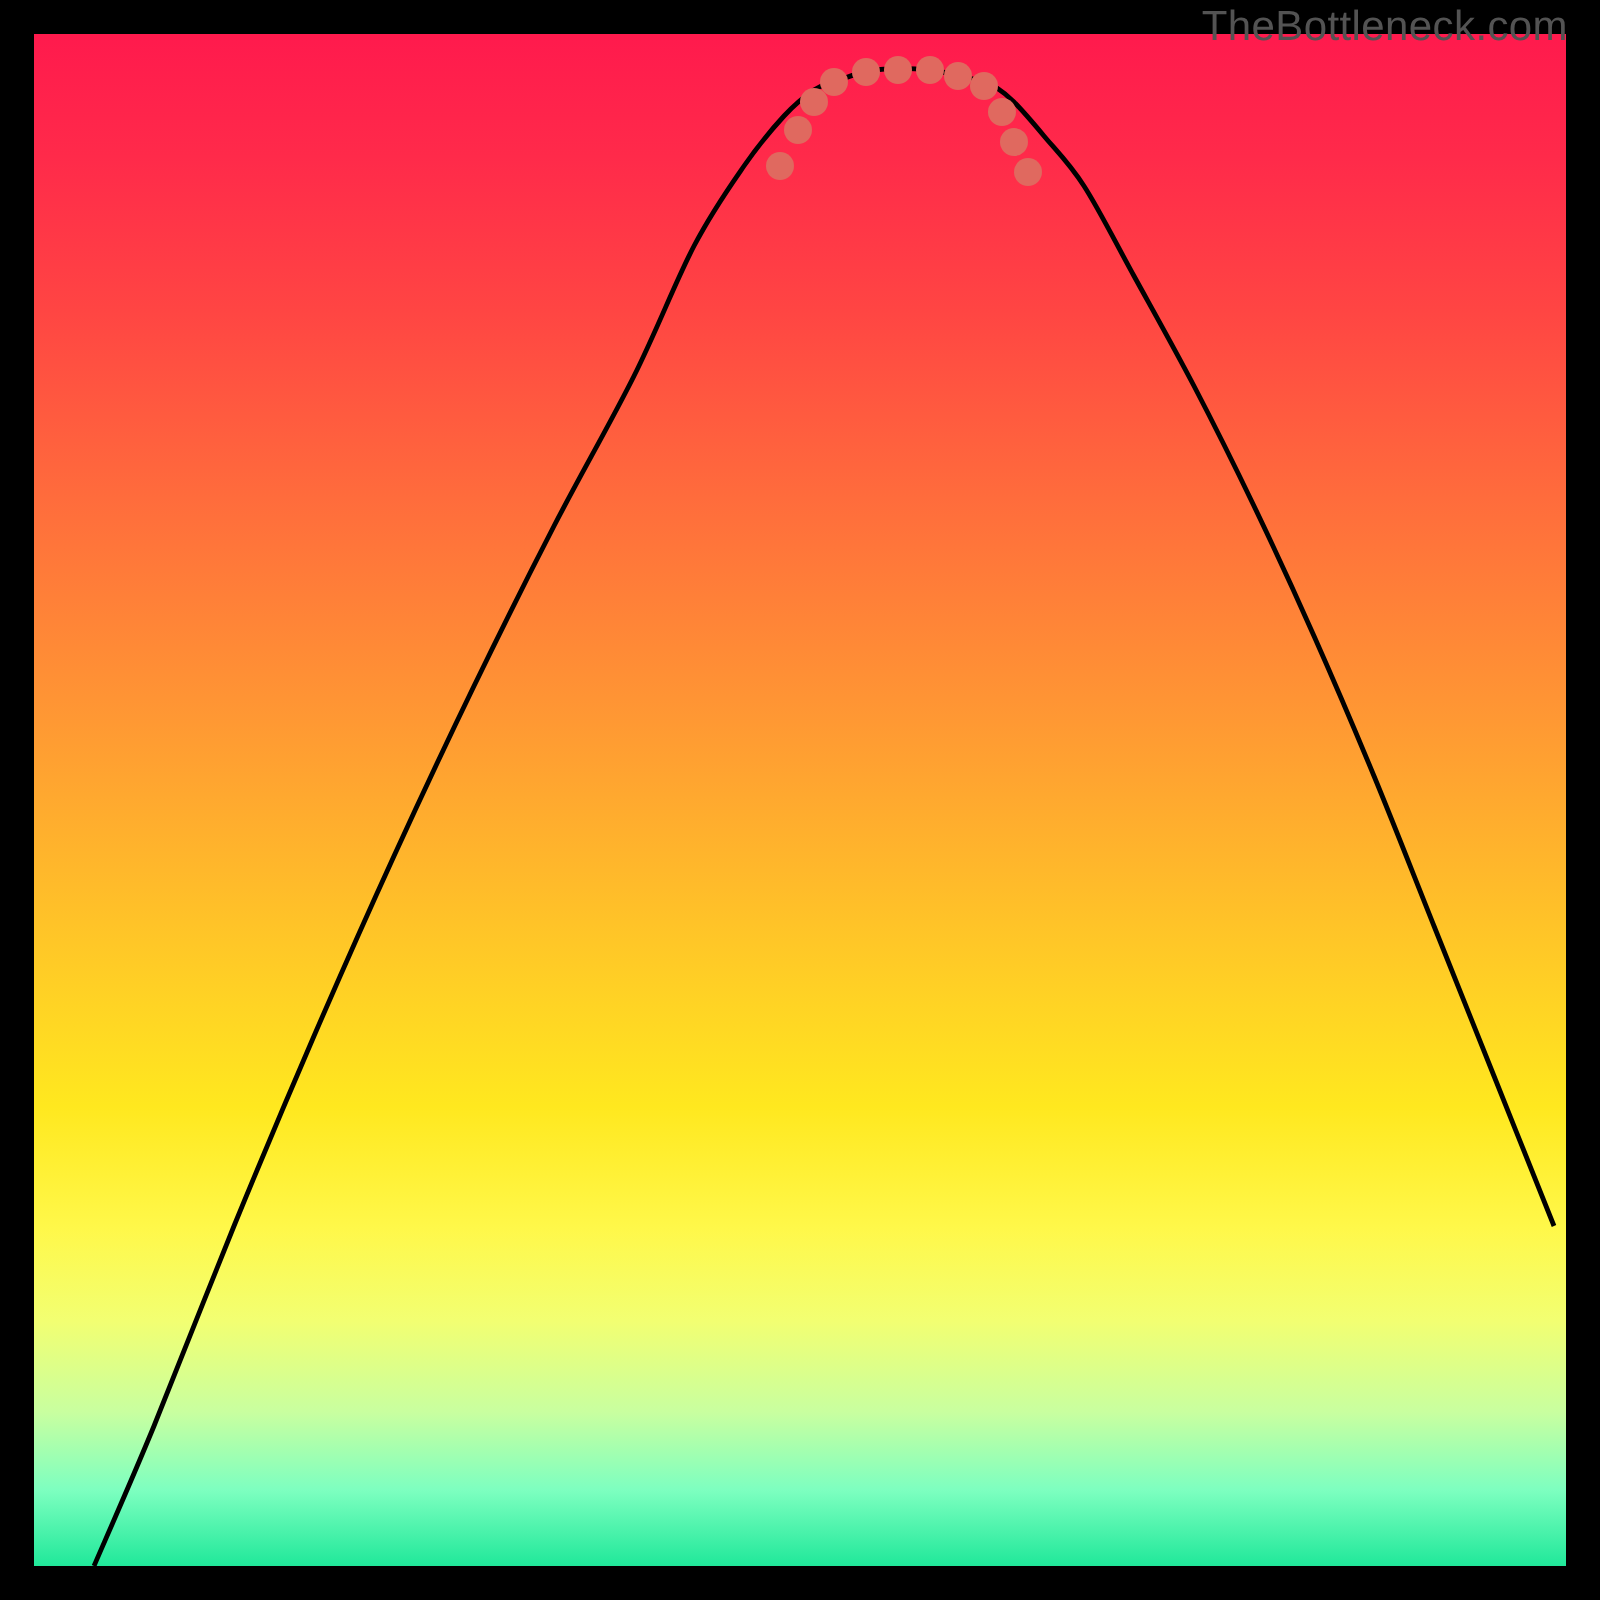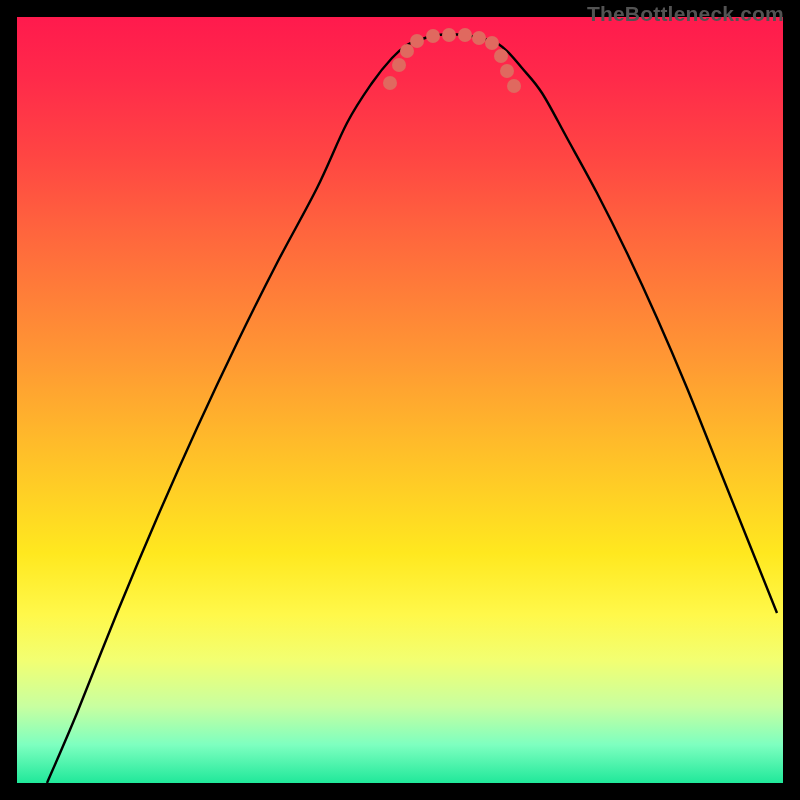--- a/index.html
+++ b/index.html
@@ -11,21 +11,21 @@
   #ff6b3c 30%,
   #ff9933 45%,
   #ffc328 58%,
   #ffe81f 70%,
   #fff84a 78%,
   #f2ff72 84%,
   #c8ffa0 90%,
   #7effc0 95%,
   #20e89a 100%)}
 svg.curve{position:absolute;inset:0}
-.watermark{position:absolute;top:2px;right:16px;color:#535353;font-size:21px;font-weight:700;letter-spacing:.2px}
+.watermark{position:absolute;top:2px;right:16px;color:#535353;font-size:21px;font-weight:400;letter-spacing:.2px}
 </style>
 </head>
 <body>
 
 <div class="frame">
   <div class="grad"></div>
   <svg class="curve" viewBox="0 0 766 766" preserveAspectRatio="none">
     <path fill="none" d="M30 766 C35 754.3333333333334 48.333333333333336 724.3333333333334 60 696 C71.66666666666667 667.6666666666666 86.66666666666667 628.5 100 596 C113.33333333333333 563.5 126.66666666666667 531.8333333333334 140 501 C153.33333333333334 470.1666666666667 166.66666666666666 440.1666666666667 180 411 C193.33333333333334 381.8333333333333 206.66666666666666 353.5 220 326 C233.33333333333334 298.5 246.66666666666666 271.8333333333333 260 246 C273.3333333333333 220.16666666666666 288.3333333333333 194.33333333333334 300 171 C311.6666666666667 147.66666666666666 320.8333333333333 123.5 330 106 C339.1666666666667 88.5 347.5 76.83333333333333 355 66 C362.5 55.166666666666664 369.1666666666667 47.333333333333336 375 41 C380.8333333333333 34.666666666666664 385.8333333333333 30.833333333333332 390 28 C394.1666666666667 25.166666666666668 395 25.666666666666668 400 24 C405 22.333333333333332 412 19 420 18 C428 17 438.8333333333333 17 448 18 C457.1666666666667 19 469.6666666666667 22.666666666666668 475 24 C480.3333333333333 25.333333333333332 477.5 24.333333333333332 480 26 C482.5 27.666666666666668 485.8333333333333 29.833333333333332 490 34 C494.1666666666667 38.166666666666664 499.1666666666667 44 505 51 C510.8333333333333 58 517.5 64.33333333333333 525 76 C532.5 87.66666666666667 540.8333333333334 104.33333333333333 550 121 C559.1666666666666 137.66666666666666 570 156.83333333333334 580 176 C590 195.16666666666666 600 215.16666666666666 610 236 C620 256.8333333333333 630 278.5 640 301 C650 323.5 660 346.8333333333333 670 371 C680 395.1666666666667 690 421 700 446 C710 471 720 496 730 521 C740 546 755 583.5 760 596" stroke="#000000" stroke-width="2.4"></path>
     <g>
         <circle cx="373" cy="66" r="7" fill="#e0695f"></circle>

